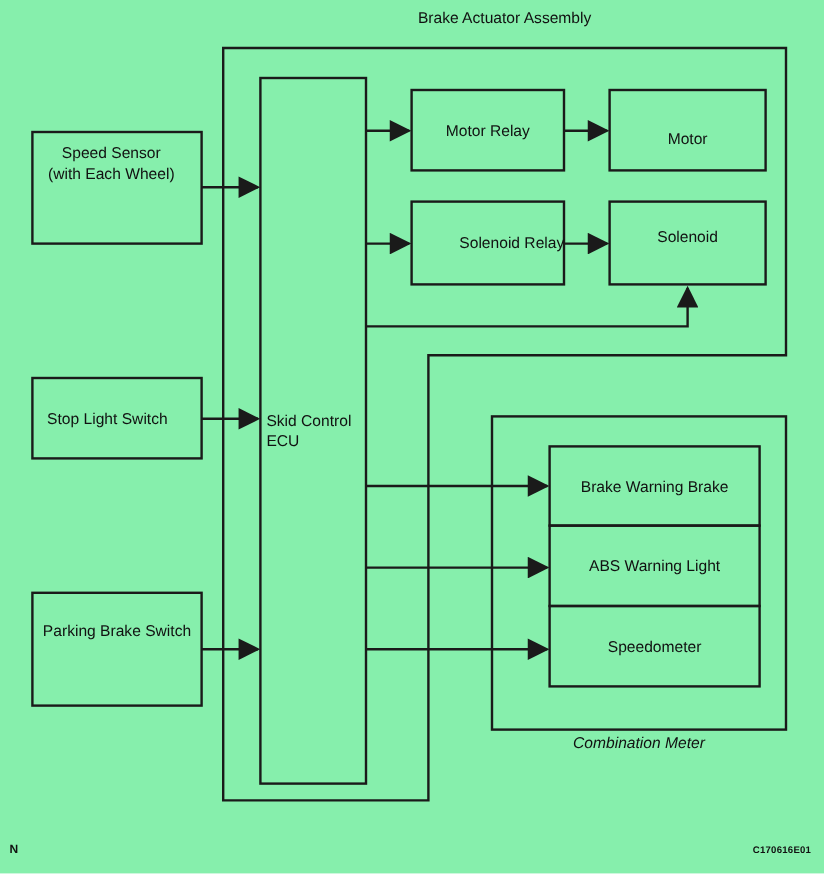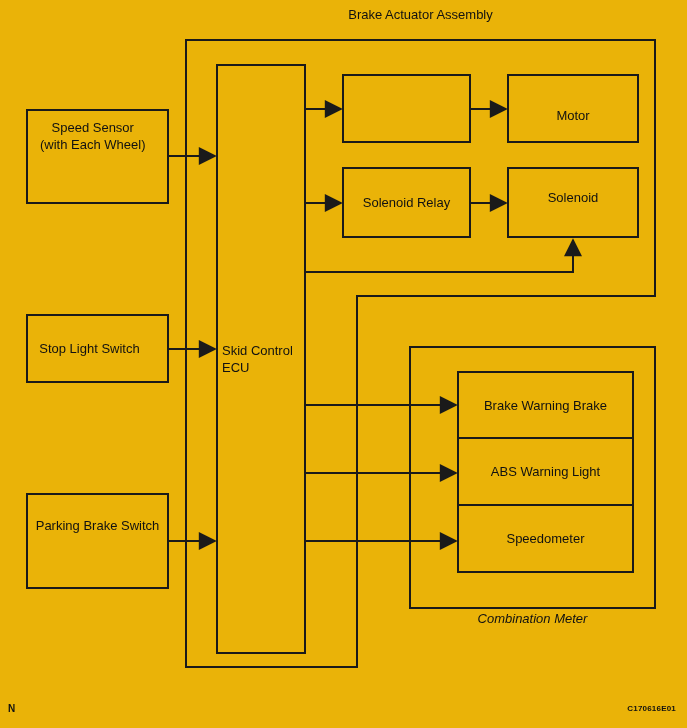--- a/index.html
+++ b/index.html
@@ -4,21 +4,21 @@
 <style>
   html, body {
     margin: 0;
     padding: 0;
     background: #ffffff;
   }
   .canvas {
     position: relative;
     width: 687px;
     height: 728px;
-    background: #eab308;
+    background: #86efac;
     font-family: "Liberation Sans", sans-serif;
     color: #111111;
     overflow: hidden;
   }
   svg.wires {
     position: absolute;
     left: 0;
     top: 0;
   }
   .label {
@@ -125,24 +125,25 @@
   <div class="label top-left" style="left:27px; top:110px; width:141px; height:93px;text-align:center;">Speed Sensor
 (with Each Wheel)</div>
 
   <div class="label" style="left:27px; top:315px; width:125px; height:67px;">Stop Light Switch</div>
 
   <div class="label" style="left:27px; top:478px; width:141px; height:94px;">Parking Brake Switch</div>
 
   <div class="label mid-left" style="left:217px; top:65px; width:88px; height:588px;border-radius:18px;">Skid Control
 ECU</div>
 
+  <div class="label" style="left:343px; top:75px; width:127px; height:67px;">Motor Relay</div>
 
   <div class="label" style="left:508px; top:75px; width:130px; height:81px;">Motor</div>
 
-  <div class="label" style="left:343px; top:168px; width:127px; height:69px;">Solenoid Relay</div>
+  <div class="label" style="left:363px; top:168px; width:127px; height:69px;">Solenoid Relay</div>
 
   <div class="label" style="left:508px; top:168px; width:130px; height:59px;">Solenoid</div>
 
   <div class="label" style="left:458px; top:372px; width:175px; height:66px;">Brake Warning Brake</div>
 
   <div class="label" style="left:458px; top:505px; width:175px; height:67px;">Speedometer</div>
 
   <div class="label" style="left:458px; top:438px; width:175px; height:67px;">ABS Warning Light</div>
 
   <div class="group-caption">Combination Meter</div>

